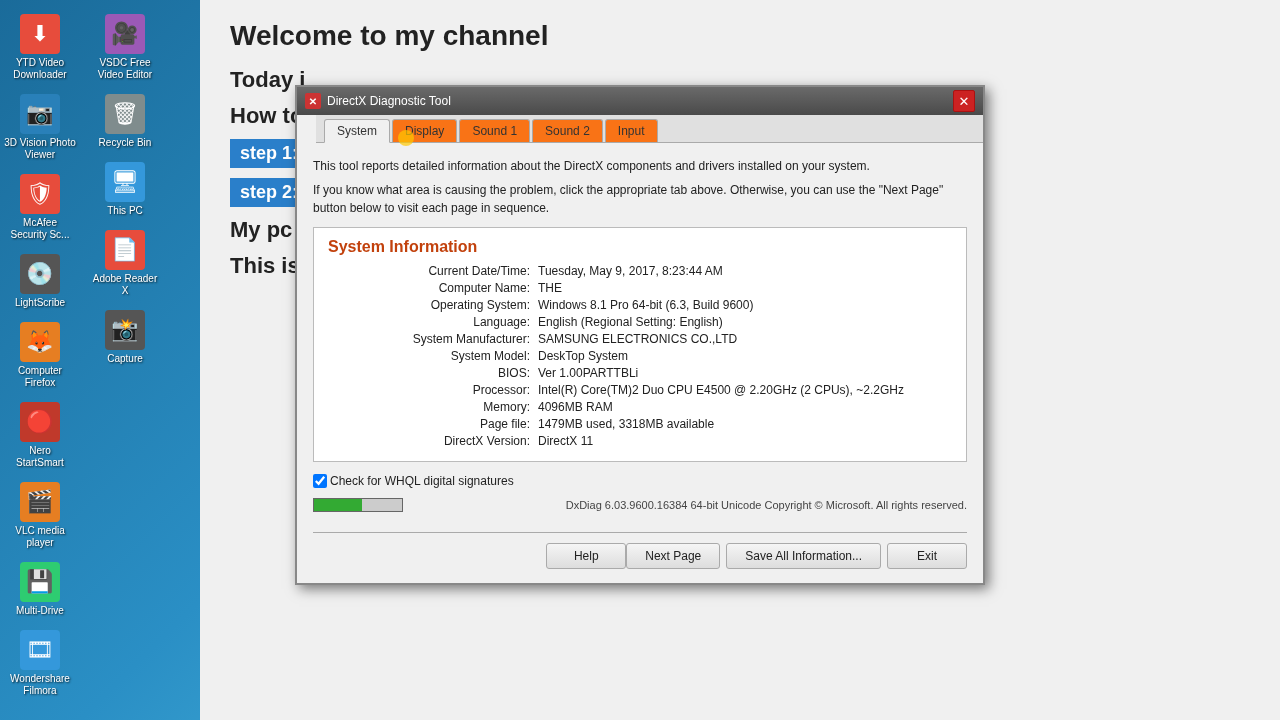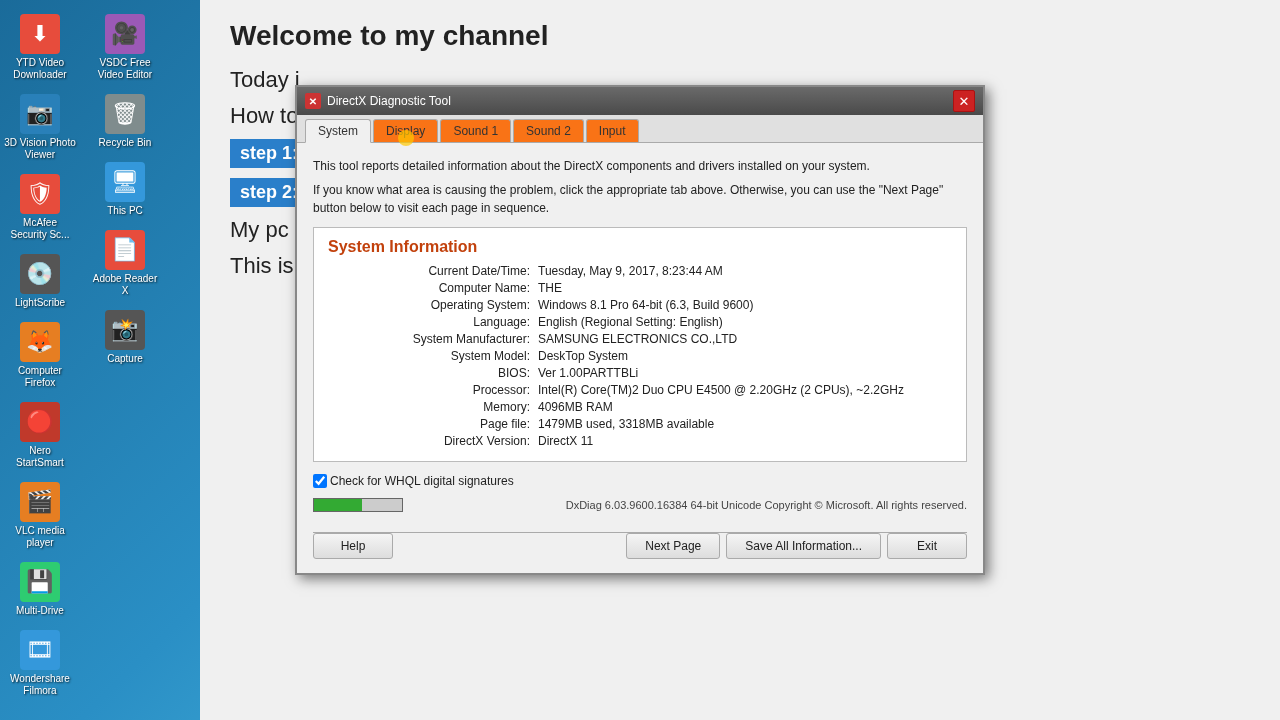--- a/index.html
+++ b/index.html
@@ -82,21 +82,21 @@
 
     .website-title {
       font-size: 28px;
       font-weight: bold;
       color: #222;
       margin-bottom: 15px;
     }
 
     .website-section {
       font-size: 22px;
-      font-weight: normal;
+      font-weight: bold;
       color: #222;
       margin-bottom: 10px;
     }
 
     .website-step {
       display: inline-block;
       background: #2a7fca;
       color: white;
       padding: 4px 10px;
       font-size: 18px;
@@ -164,20 +164,21 @@
       border-radius: 2px;
     }
 
     
     .dialog-tabs {
       display: flex;
       background: #e0e0e0;
       border-bottom: 1px solid #aaa;
       padding: 4px 8px 0;
       gap: 2px;
+      margin-left: 19px;
     }
 
     .tab {
       padding: 4px 12px;
       border: 1px solid #aaa;
       border-bottom: none;
       background: #f97316;
       cursor: pointer;
       font-size: 12px;
       color: #333;
@@ -289,22 +290,23 @@
     }
 
     .copyright-text {
       font-size: 11px;
       color: #444;
     }
 
     
     .dialog-buttons {
       display: flex;
-      justify-content: space-between;
+      justify-content: flex-end;
       border-top: 1px solid #aaa;
+      padding-top: 10px;
     }
 
     .dialog-btn {
       padding: 5px 18px;
       border: 1px solid #aaa;
       background: linear-gradient(to bottom, #f5f5f5, #ddd);
       cursor: pointer;
       font-size: 12px;
       color: #222;
       border-radius: 3px;

